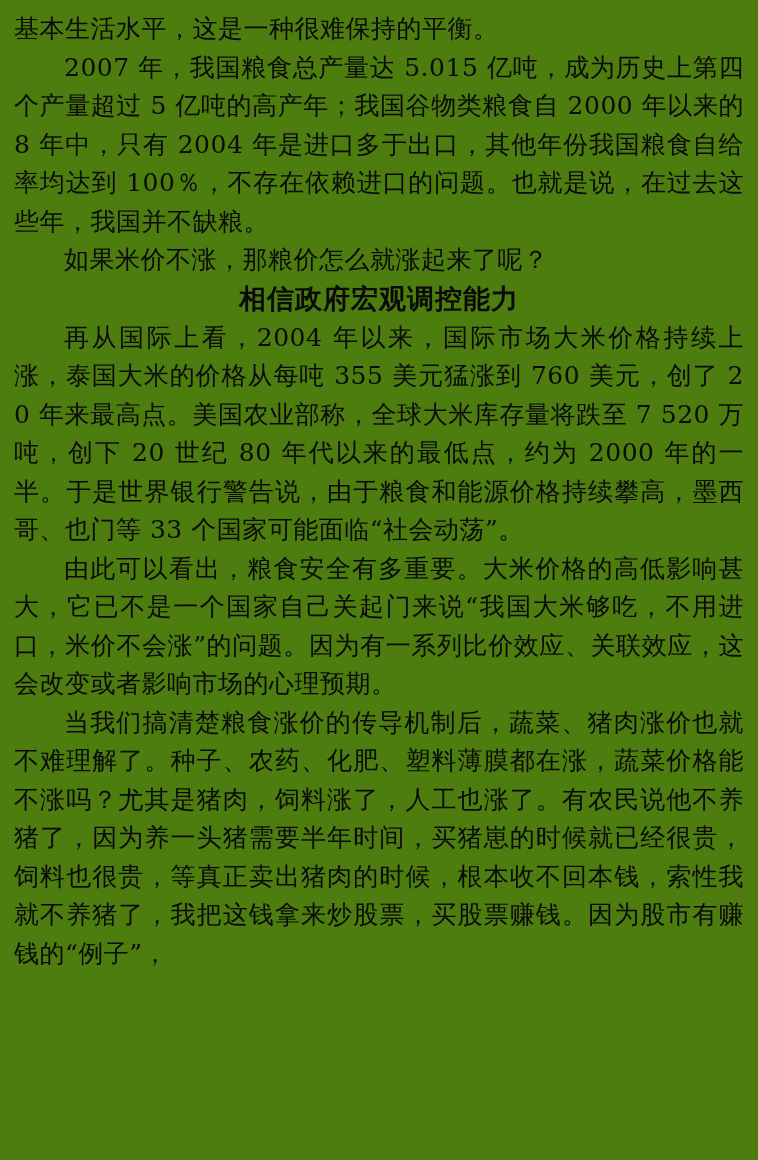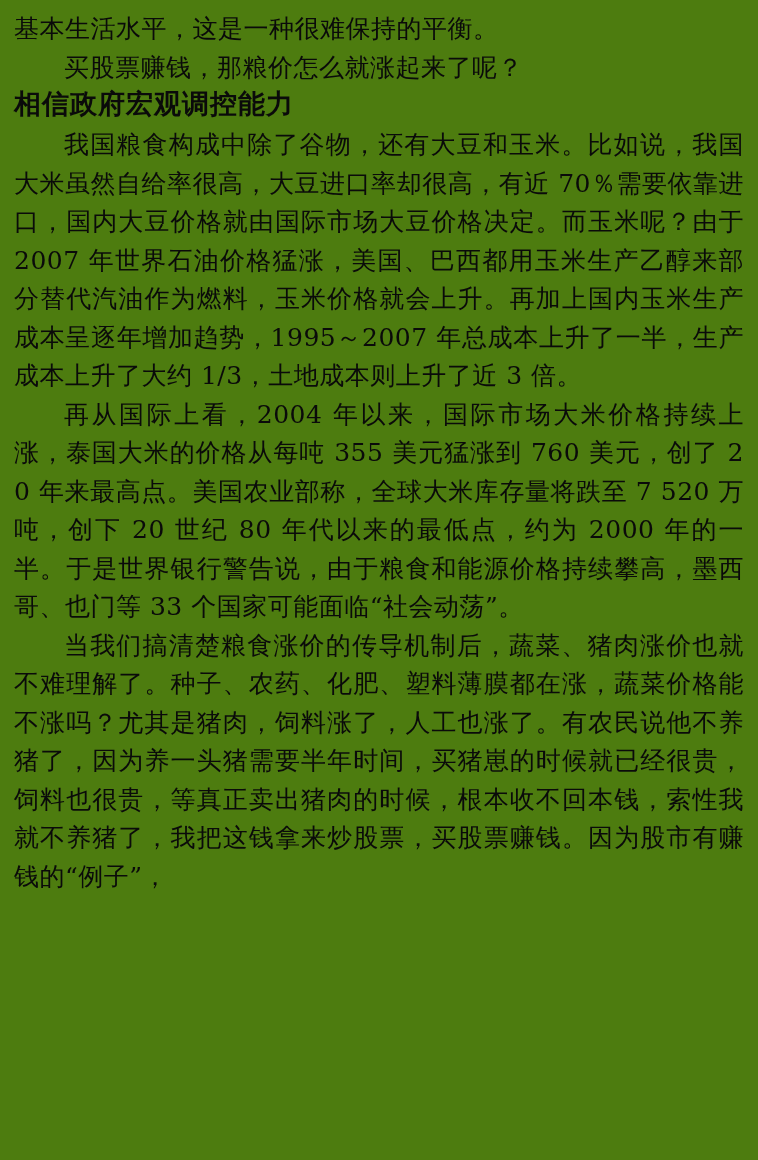--- a/index.html
+++ b/index.html
@@ -30,32 +30,34 @@
     line-height: 38.5px;
     text-align: justify;
     letter-spacing: 0.5px;
     word-break: break-all;
   }
   .para.indent {
     text-indent: 2em;
   }
   .heading {
     margin: 0;
-    font-family: Liberation Mono, monospace;
+    font-family: Liberation Sans, sans-serif;
     font-weight: bold;
     font-size: 27px;
     line-height: 39px;
+    text-align: center;
     letter-spacing: 1px;
   }
 </style>
 </head>
 <body>
 
 <main class="page">
   <article class="content" id="doc">
       <p class="para">基本生活水平，这是一种很难保持的平衡。</p>
-      <p class="para indent">买股票赚钱，那粮价怎么就涨起来了呢？</p>
+      <p class="para indent">2007 年，我国粮食总产量达 5.015 亿吨，成为历史上第四个产量超过 5 亿吨的高产年；我国谷物类粮食自 2000 年以来的 8 年中，只有 2004 年是进口多于出口，其他年份我国粮食自给率均达到 100％，不存在依赖进口的问题。也就是说，在过去这些年，我国并不缺粮。</p>
+      <p class="para indent">如果米价不涨，那粮价怎么就涨起来了呢？</p>
       <h2 class="heading">相信政府宏观调控能力</h2>
-      <p class="para indent">我国粮食构成中除了谷物，还有大豆和玉米。比如说，我国大米虽然自给率很高，大豆进口率却很高，有近 70％需要依靠进口，国内大豆价格就由国际市场大豆价格决定。而玉米呢？由于 2007 年世界石油价格猛涨，美国、巴西都用玉米生产乙醇来部分替代汽油作为燃料，玉米价格就会上升。再加上国内玉米生产成本呈逐年增加趋势，1995～2007 年总成本上升了一半，生产成本上升了大约 1/3，土地成本则上升了近 3 倍。</p>
       <p class="para indent">再从国际上看，2004 年以来，国际市场大米价格持续上涨，泰国大米的价格从每吨 355 美元猛涨到 760 美元，创了 20 年来最高点。美国农业部称，全球大米库存量将跌至 7 520 万吨，创下 20 世纪 80 年代以来的最低点，约为 2000 年的一半。于是世界银行警告说，由于粮食和能源价格持续攀高，墨西哥、也门等 33 个国家可能面临“社会动荡”。</p>
+      <p class="para indent">由此可以看出，粮食安全有多重要。大米价格的高低影响甚大，它已不是一个国家自己关起门来说“我国大米够吃，不用进口，米价不会涨”的问题。因为有一系列比价效应、关联效应，这会改变或者影响市场的心理预期。</p>
       <p class="para indent">当我们搞清楚粮食涨价的传导机制后，蔬菜、猪肉涨价也就不难理解了。种子、农药、化肥、塑料薄膜都在涨，蔬菜价格能不涨吗？尤其是猪肉，饲料涨了，人工也涨了。有农民说他不养猪了，因为养一头猪需要半年时间，买猪崽的时候就已经很贵，饲料也很贵，等真正卖出猪肉的时候，根本收不回本钱，索性我就不养猪了，我把这钱拿来炒股票，买股票赚钱。因为股市有赚钱的“例子”，</p>
     </article>
 </main>
 
 </body></html>

